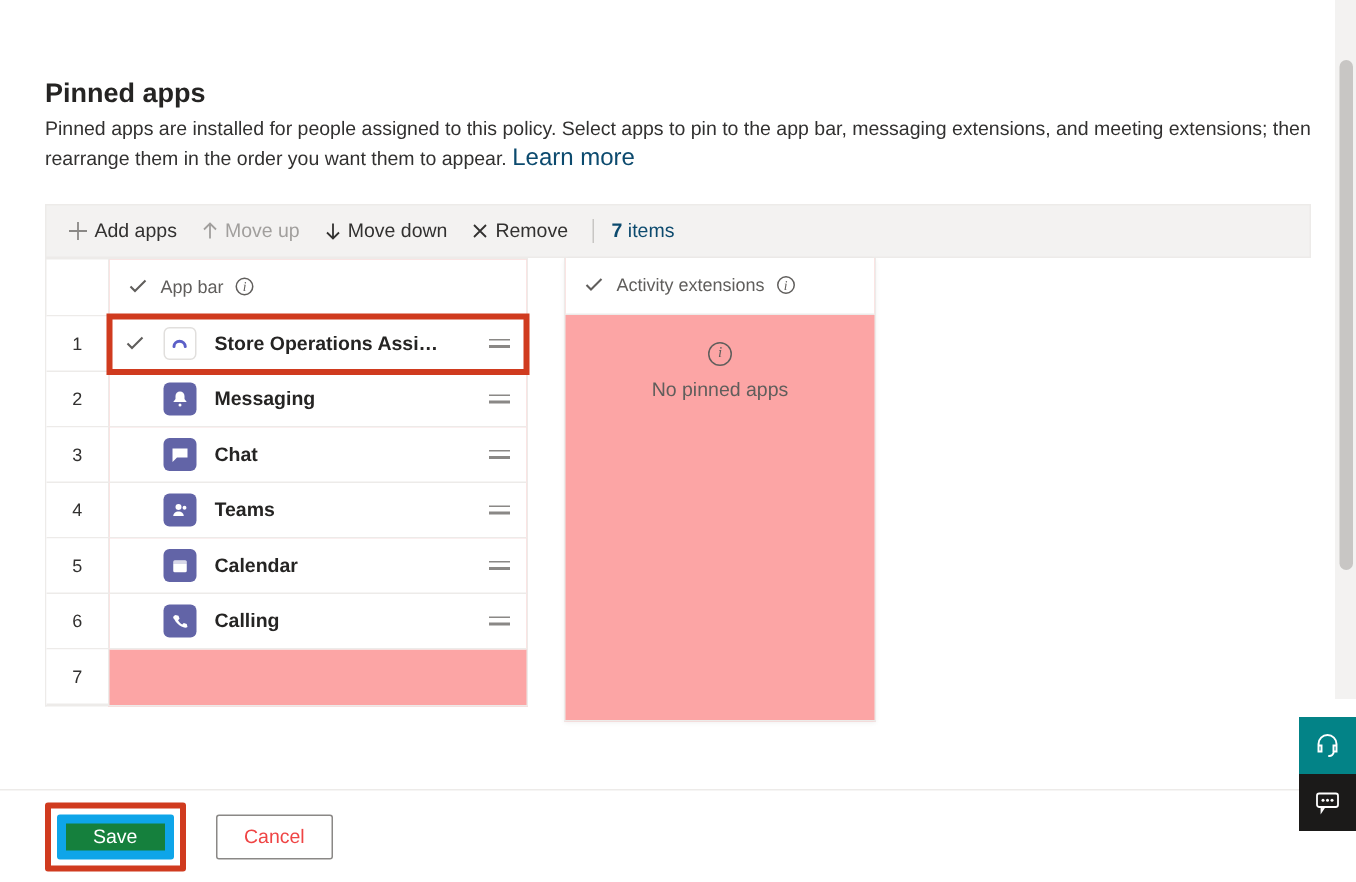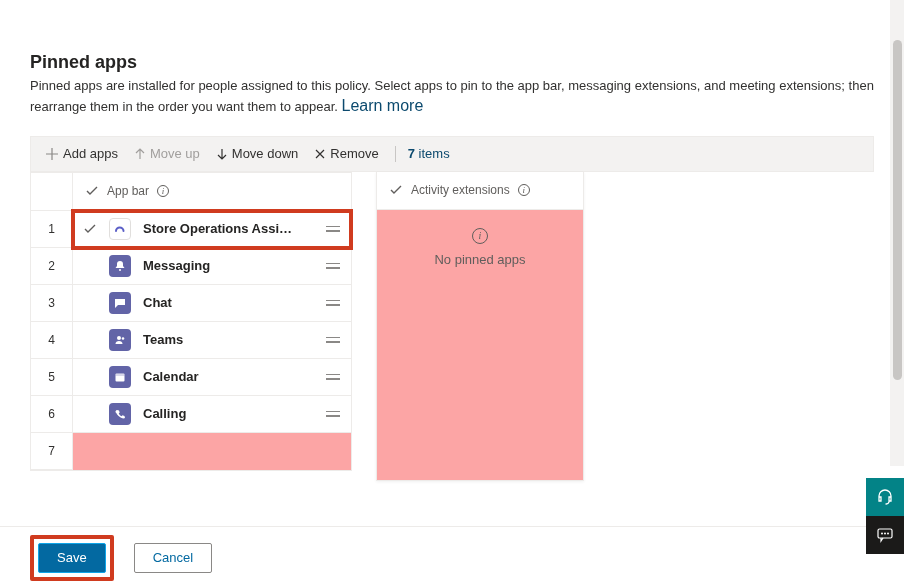--- a/index.html
+++ b/index.html
@@ -162,24 +162,24 @@
   }
   .btn {
     height: 30px;
     padding: 0 18px;
     font-size: 13px;
     border-radius: 2px;
     display:inline-flex; align-items:center; justify-content:center;
     cursor:pointer;
   }
   .btn.primary {
-    background:#0369a1; color:#fff; border:1px solid #0ea5e9;
+    background:#15803d; color:#fff; border:6px solid #0ea5e9;
   }
   .btn.secondary {
-    background:#fff; color:#0369a1; border:1px solid #8a8886;
+    background:#fff; color:#ef4444; border:1px solid #8a8886;
   }
   .save-highlight {
     border: 4px solid #d03b1f;
     display:inline-flex; padding:4px; border-radius:2px;
   }
   .rail {
     position:absolute; right:0; top:478px;
     display:flex; flex-direction:column;
   }
   .rail .tile {

